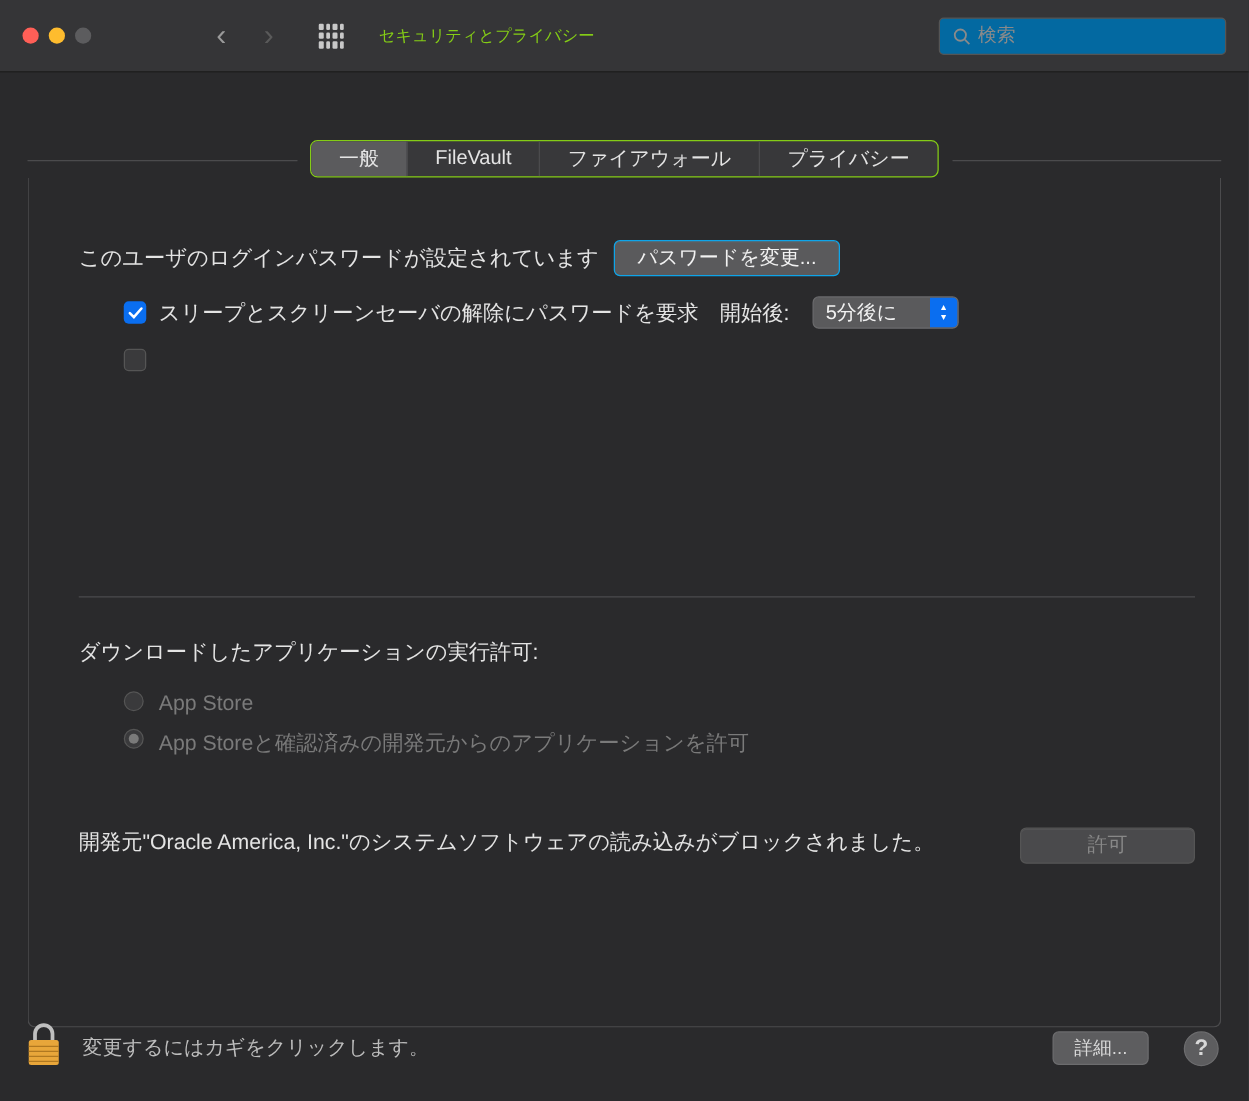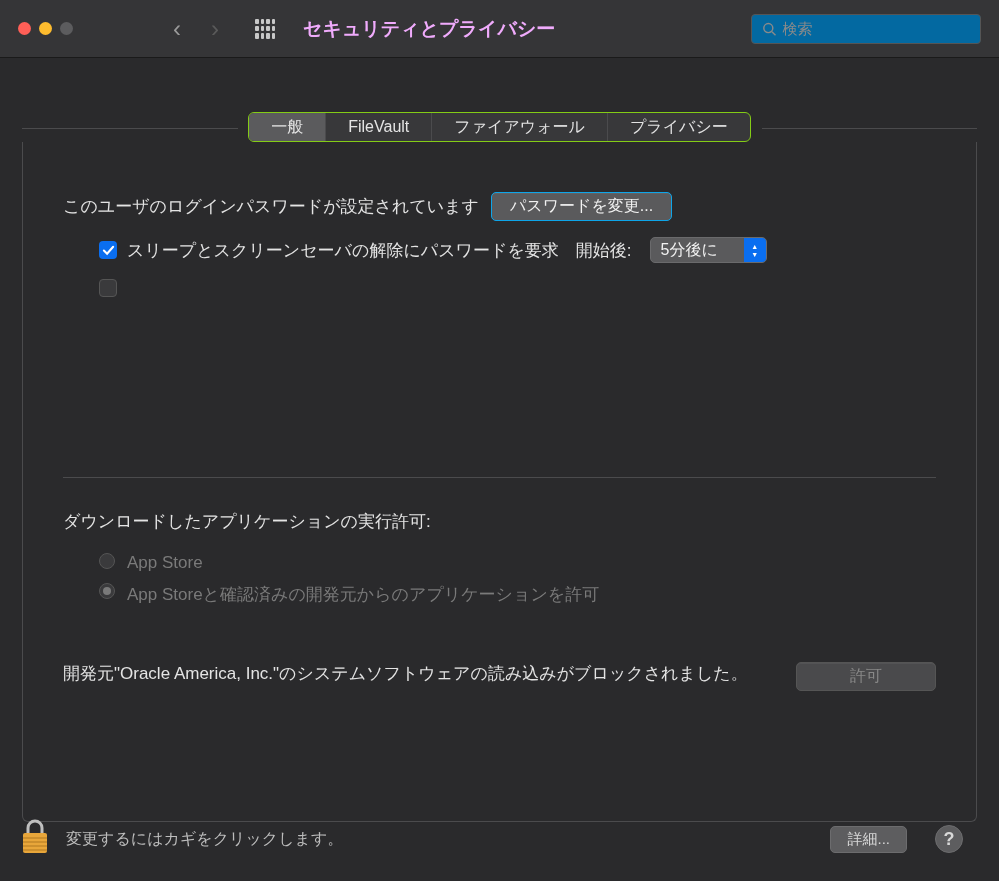--- a/index.html
+++ b/index.html
@@ -26,21 +26,21 @@
     .tl-max { background: #5c5c5e; }
     .nav-arrows { display: flex; gap: 30px; margin-right: 36px; color: #9a9a9a; }
     .nav-arrow { font-size: 24px; user-select:none; }
     .nav-arrow.dim { color: #5a5a5a; }
     .grid-icon {
       width: 20px; height: 20px;
       display: grid; grid-template-columns: repeat(4,1fr); grid-template-rows: repeat(3,1fr);
       gap: 2px; margin-right: 28px;
     }
     .grid-icon span { background: #c8c8c8; border-radius: 1px; }
-    .title { font-size: 19px; font-weight: 700; color: #f0abfc; flex:1;}
+    .title { font-size: 13px; font-weight: 400; color: #84cc16; flex:1;}
     .search-box {
       display: flex; align-items: center;
       background: #0369a1; border: 1px solid #555;
       border-radius: 4px; padding: 4px 10px; width: 230px; height: 30px;
     }
     .search-box svg { margin-right: 6px; }
     .search-box input {
       background: transparent; border: none; outline: none;
       color: #ccc; font-size: 15px; width: 100%;
     }
@@ -56,21 +56,21 @@
     }
     .tab {
       padding: 4px 22px; font-size: 16px; display:flex; align-items:center;
       border-right: 1px solid #4b4b4d; color: #e4e4e4; cursor: default;
     }
     .tab:last-child { border-right: none; }
     .tab.active { background: #5b5b5d; }
     .panel {
       border: 1px solid #4b4b4d; border-top: none;
       border-radius: 0 0 6px 6px;
-      padding: 50px 40px 30px 40px;
+      padding: 50px 20px 30px 40px;
       min-height: 680px;
       position: relative;
     }
     .row { display: flex; align-items: center; margin-bottom: 16px; }
     .row-indent { padding-left: 36px; }
     .label-text { font-size: 17px; color: #e4e4e4; margin-right: 12px; }
     .btn {
       background: #5a5a5c; border: 1px solid #0ea5e9; border-radius: 5px;
       padding: 3px 18px; font-size: 16px; color: #f2f2f2; cursor: default;
       box-shadow: 0 1px 0 rgba(255,255,255,0.05) inset;
@@ -99,21 +99,21 @@
     .select-arrows span { font-size: 7px; color: white; line-height: 7px;}
     .divider { height: 1px; background: #4b4b4d; margin: 180px 0 32px 0; }
     .section-title { font-size: 17px; color: #e4e4e4; margin-bottom: 20px; }
     .radio-row { display:flex; align-items:flex-start; padding-left: 36px; margin-bottom: 10px; }
     .radio { width:16px; height:16px; border-radius:50%; border: 1px solid #555; background:#3a3a3c; margin-right:12px; position:relative; flex-shrink:0;}
     .radio.selected::after { content:''; position:absolute; inset:3px; background:#7a7a7a; border-radius:50%;}
     .block-row { display:flex; align-items: flex-start; gap: 40px; margin-top: 56px; }
     .block-text { font-size: 17px; color: #e4e4e4; flex:1; line-height: 1.45;}
     .footer {
       position: absolute; bottom: 0; left:0; right:0;
-      padding: 18px 36px 22px 20px;
+      padding: 18px 24px 22px 20px;
       display: flex; align-items: center; gap: 16px;
     }
     .lock-icon svg { width: 30px; height: 36px; }
     .footer-text { font-size: 16px; color: #bdbdbd; flex:1;}
     .detail-btn {
       background: #5d5d5f; border:1px solid #6c6c6e; border-radius:5px;
       padding: 3px 16px; font-size:15px; color:#d8d8d8; margin-right: 12px;
     }
     .help-btn {
       width: 28px; height:28px; border-radius:50%; background:#5d5d5f;

